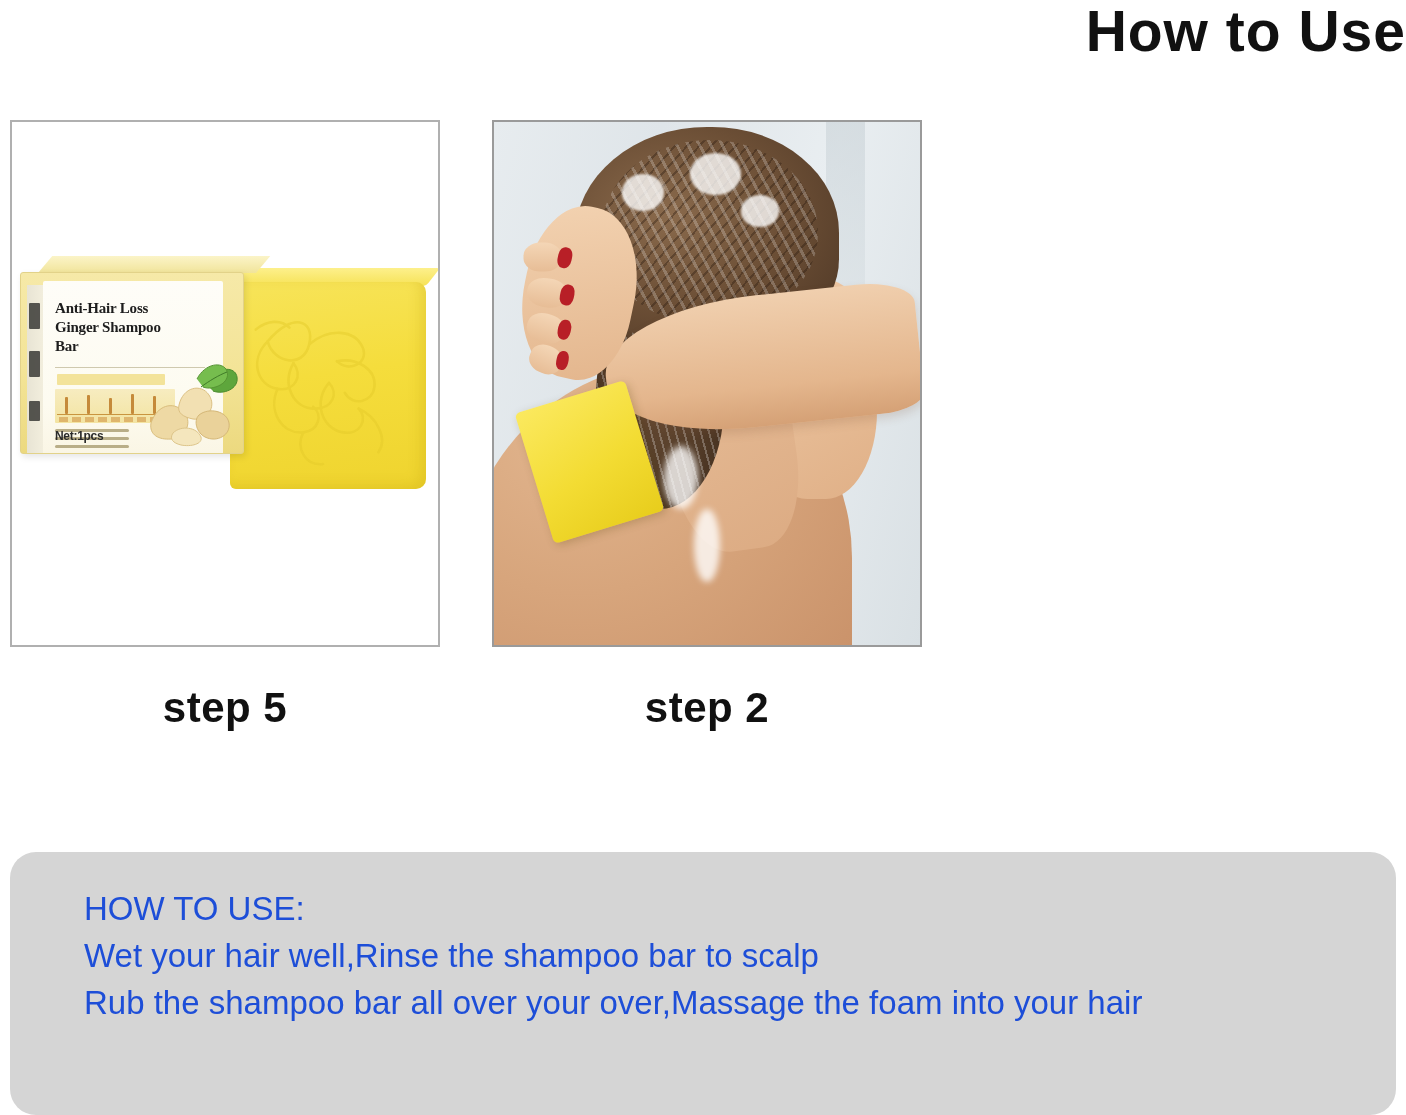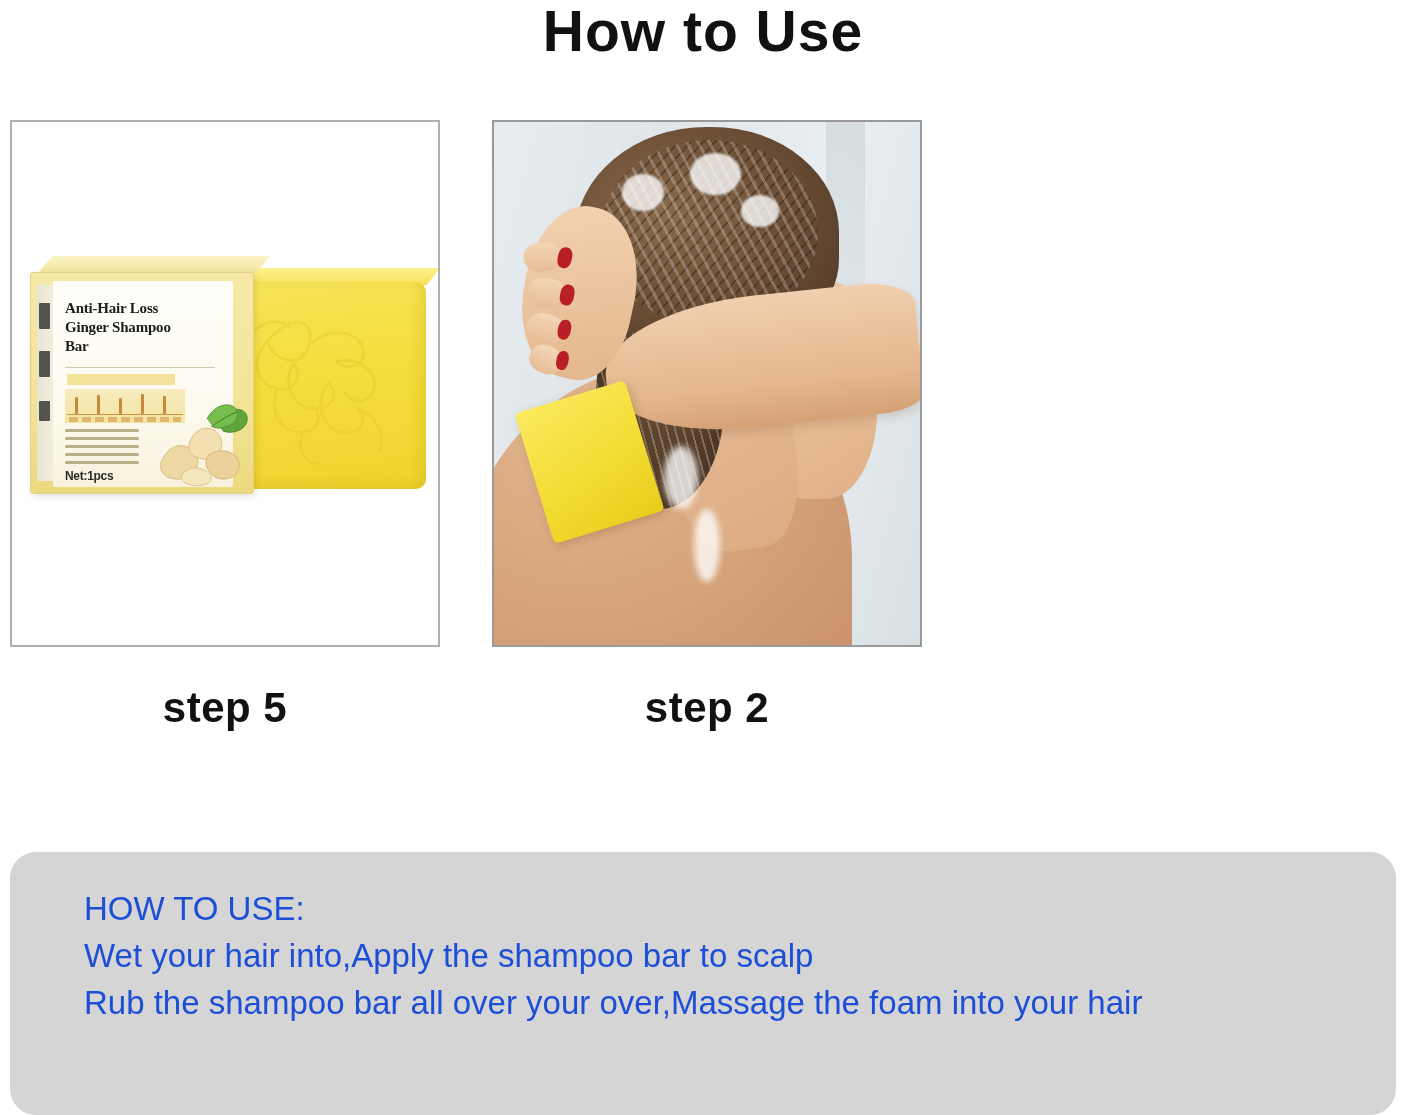--- a/index.html
+++ b/index.html
@@ -15,21 +15,21 @@
     width: 1406px;
     height: 1115px;
     background: #ffffff;
   }
 
   
   #title {
     position: absolute;
     left: 0; top: 0;
     width: 1406px;
-    text-align: center;
+    text-align: right;
     font-size: 57px;
     font-weight: bold;
     letter-spacing: 1px;
     color: #111111;
     line-height: 62px;
   }
 
   
   #steps {
     position: absolute;
@@ -97,24 +97,24 @@
     width: 196px;
     height: 18px;
     background: linear-gradient(180deg,#fdf08c,#f6e256);
     transform: skewX(-38deg);
     transform-origin: bottom left;
     border-radius: 3px;
   }
 
   .pkg {
     position: absolute;
-    left: 18px;
+    left: 8px;
     top: 150px;
     width: 224px;
-    height: 222px;
+    height: 182px;
     background: linear-gradient(180deg, #f6e9a8 0%, #f3e497 55%, #ecd97f 100%);
     border: 1px solid #e2d289;
     border-radius: 3px;
     box-shadow: 2px 3px 7px rgba(0,0,0,.10);
     overflow: hidden;
   }
   .pkg-top {
     position: absolute;
     left: 26px;
     top: 134px;
@@ -526,18 +526,18 @@
       </div>
       <div class="step-label">step 2</div>
     </div>
 
 
   </div>
 
   <div id="howto">
     <div id="howto-text">
       <span class="ln">HOW TO USE:</span>
-      <span class="ln">Wet your hair into,Apply the shampoo bar to scalp</span>
+      <span class="ln">Wet your hair well,Rinse the shampoo bar to scalp</span>
       <span class="ln">Rub the shampoo bar all over your over,Massage the foam into your hair</span>
     </div>
   </div>
 
 </div>
 
 </body></html>

